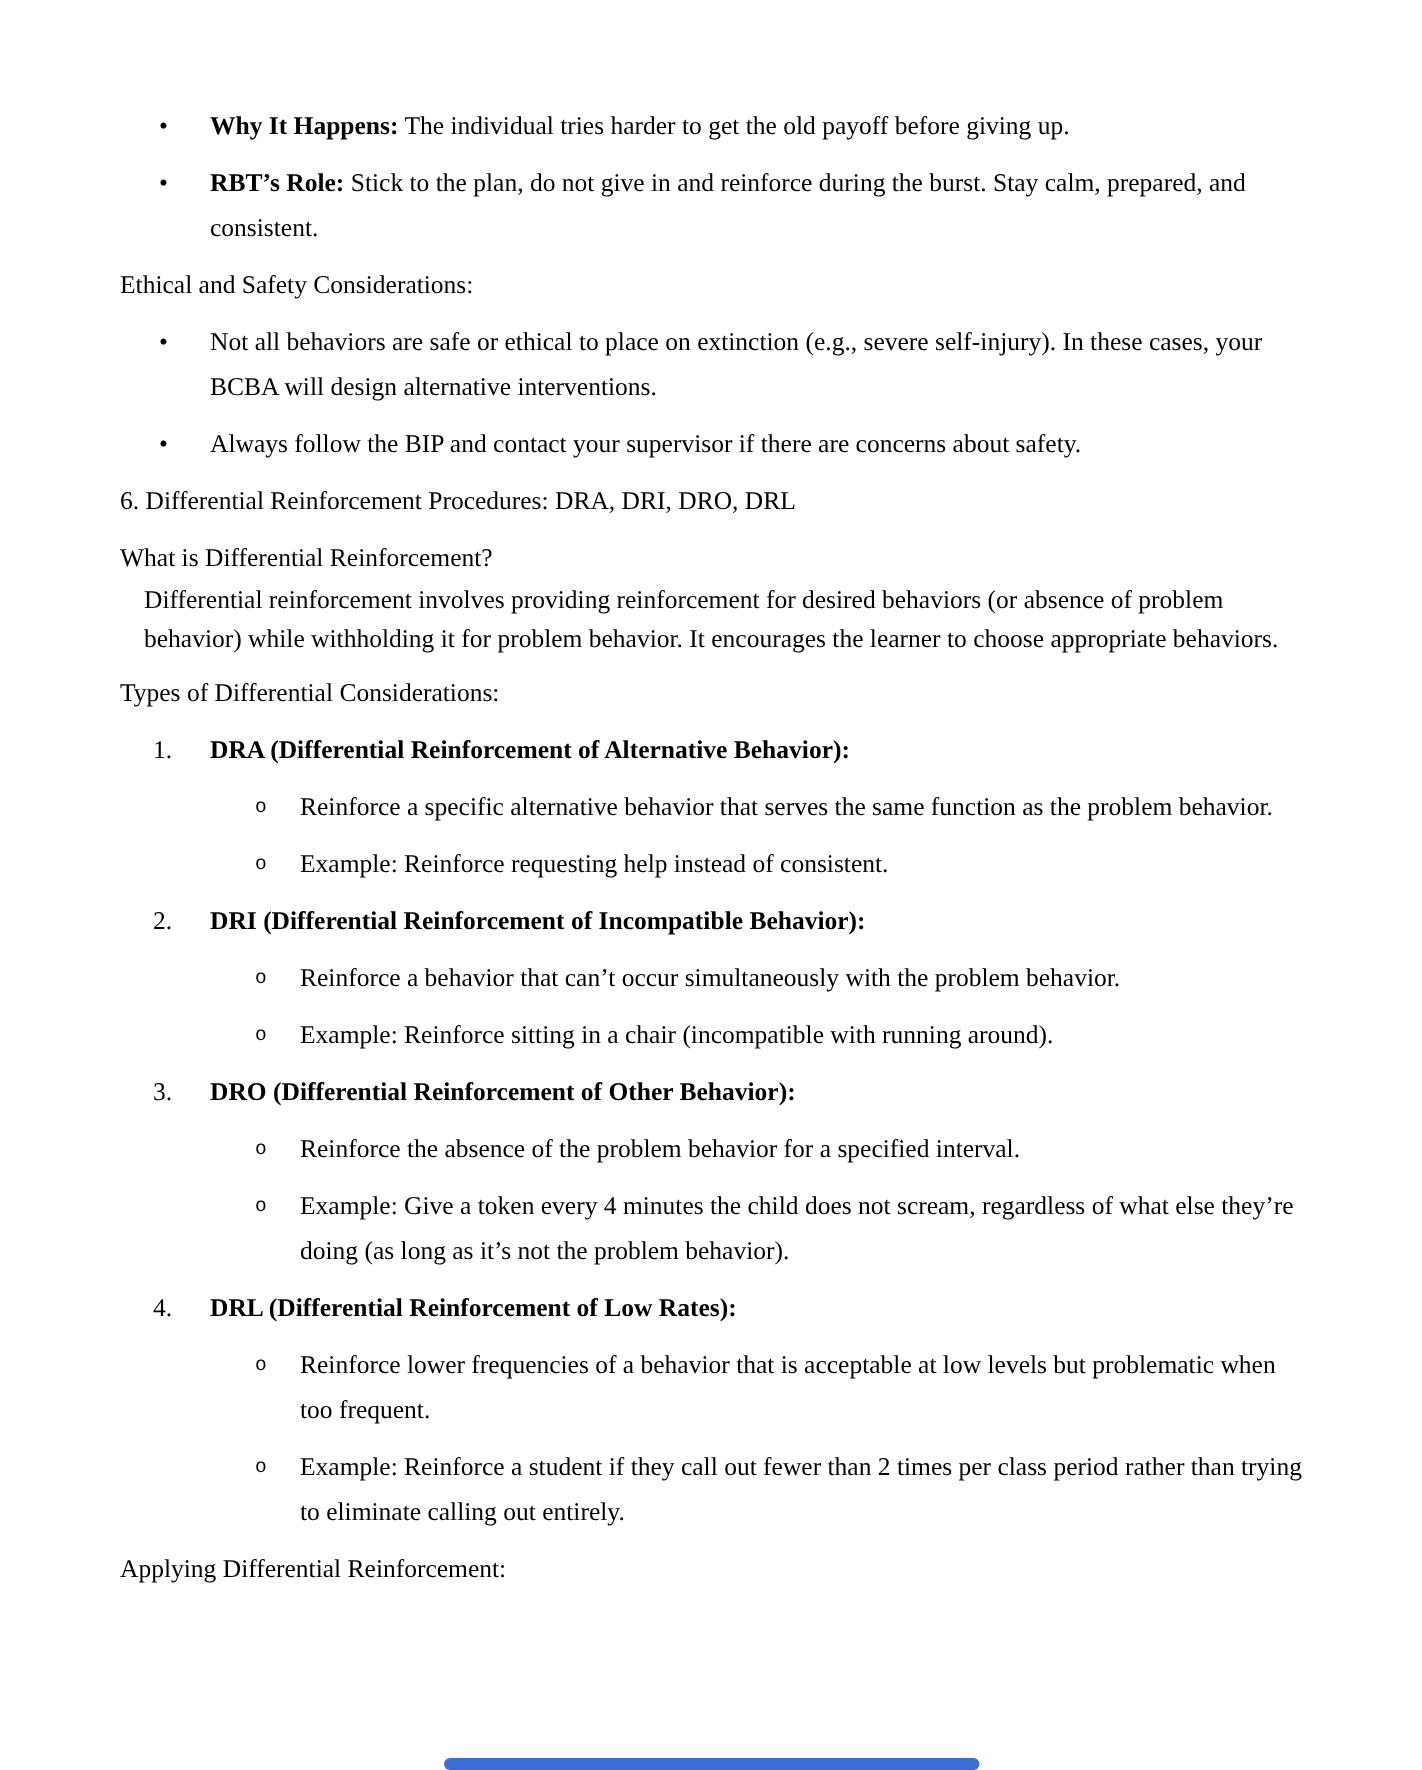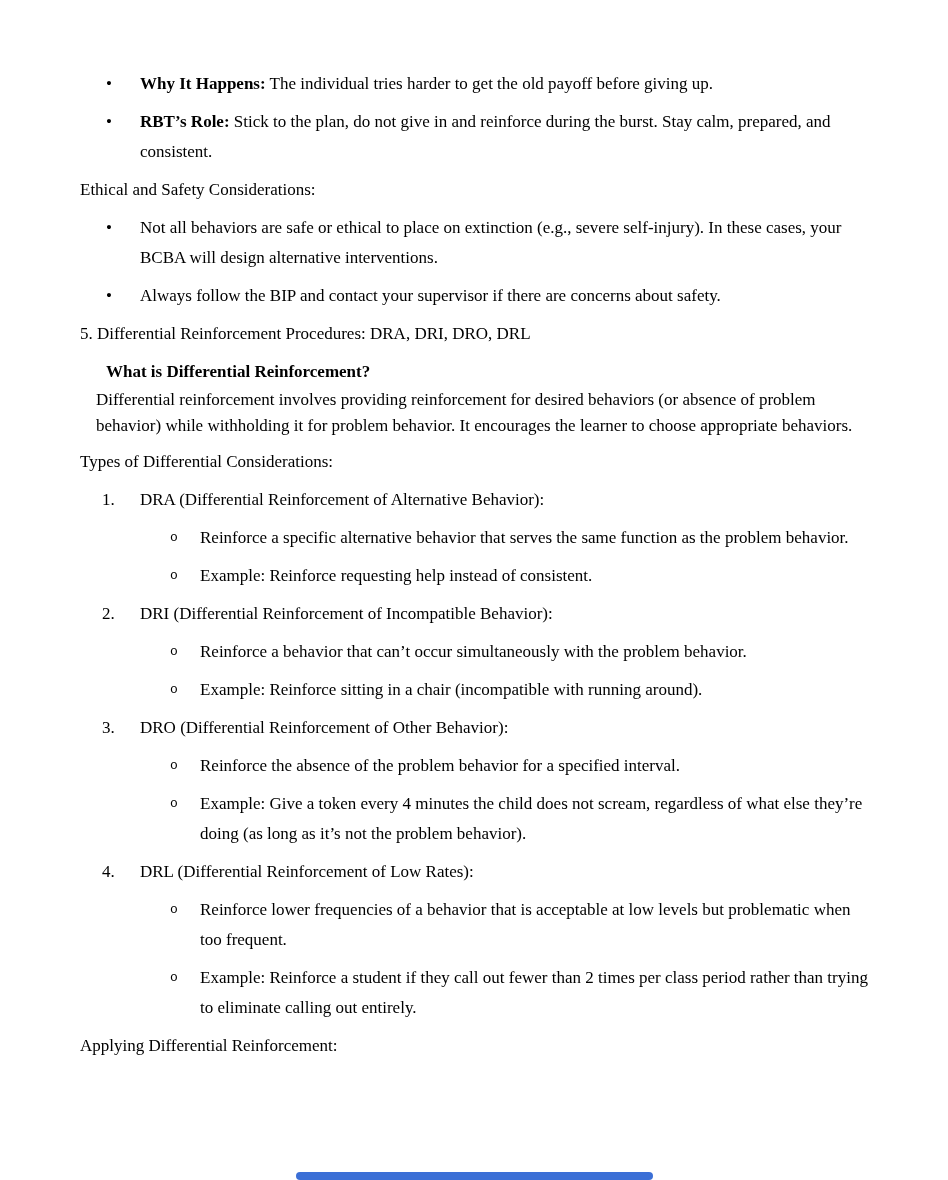--- a/index.html
+++ b/index.html
@@ -24,30 +24,30 @@
     padding-left: 26px;
     box-sizing: border-box;
   }
   .m1 .dot { font-size: 17px; }
   .numcol {
     flex: 0 0 60px;
     padding-left: 22px;
     box-sizing: border-box;
   }
   .txt { flex: 1 1 auto; }
-  .title { font-weight: normal; }
+  .title { font-weight: bold; }
   .sub { margin-left: 60px; }
   .m2 {
     flex: 0 0 60px;
     padding-left: 30px;
     box-sizing: border-box;
     font-family: "Liberation Mono", monospace;
     font-size: 13px;
   }
-  .what-heading { display: block; font-weight: bold; line-height: 30px; margin-left: 26px; }
+  .what-heading { display: block; font-weight: normal; line-height: 30px; }
   .para-body { display: block; line-height: 26px; margin-left: 16px; }
   .bottom-bar {
     position: absolute;
     left: 296px;
     bottom: 0;
     width: 357px;
     height: 8px;
     border-radius: 4px;
     background: #3b6fd6;
   }
@@ -72,21 +72,21 @@
   <div class="row block">
     <span class="m1"><span class="dot">•</span></span>
     <span class="txt">Not all behaviors are safe or ethical to place on extinction (e.g., severe self-injury). In these cases, your BCBA will design alternative interventions.</span>
   </div>
 
   <div class="row block">
     <span class="m1"><span class="dot">•</span></span>
     <span class="txt">Always follow the BIP and contact your supervisor if there are concerns about safety.</span>
   </div>
 
-  <div class="hd block">5. Differential Reinforcement Procedures: DRA, DRI, DRO, DRL</div>
+  <div class="hd block">6. Differential Reinforcement Procedures: DRA, DRI, DRO, DRL</div>
 
   <div class="block">
     <span class="what-heading">What is Differential Reinforcement?</span>
     <span class="para-body">Differential reinforcement involves providing reinforcement for desired behaviors (or absence of problem behavior) while withholding it for problem behavior. It encourages the learner to choose appropriate behaviors.</span>
   </div>
 
   <div class="hd block">Types of Differential Considerations:</div>
 
   <div class="row block">
     <span class="numcol">1.</span>

